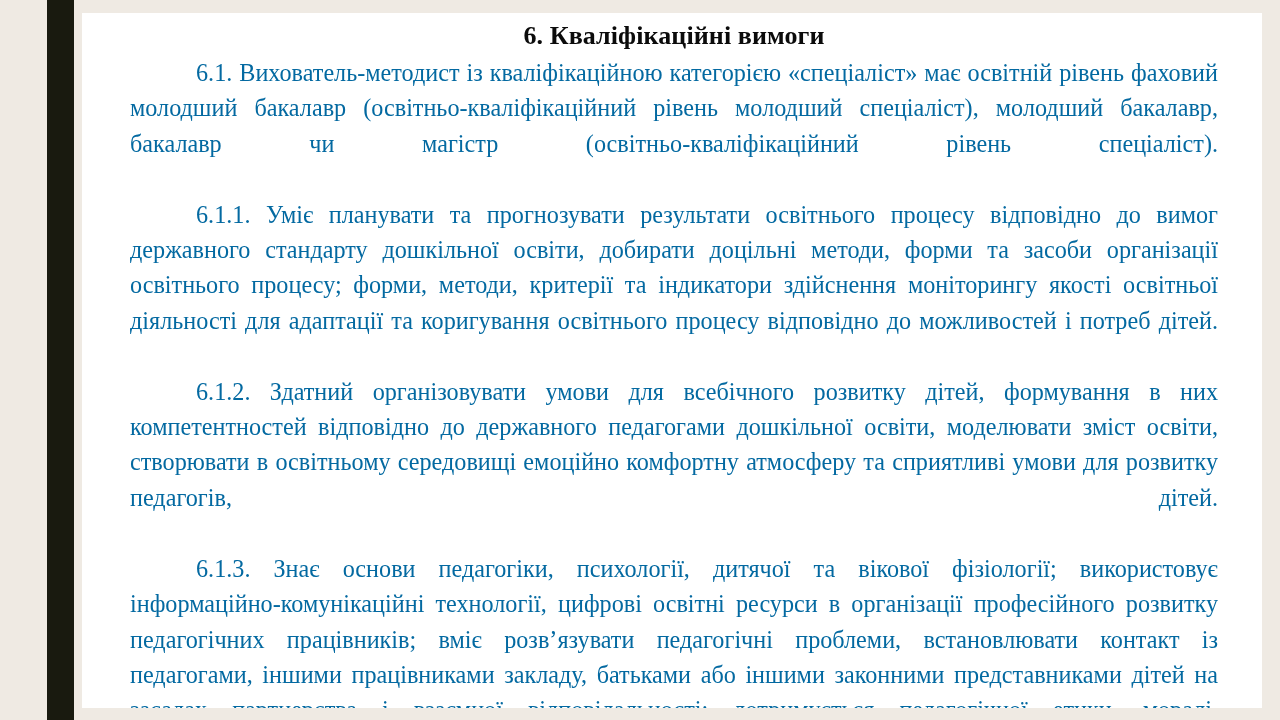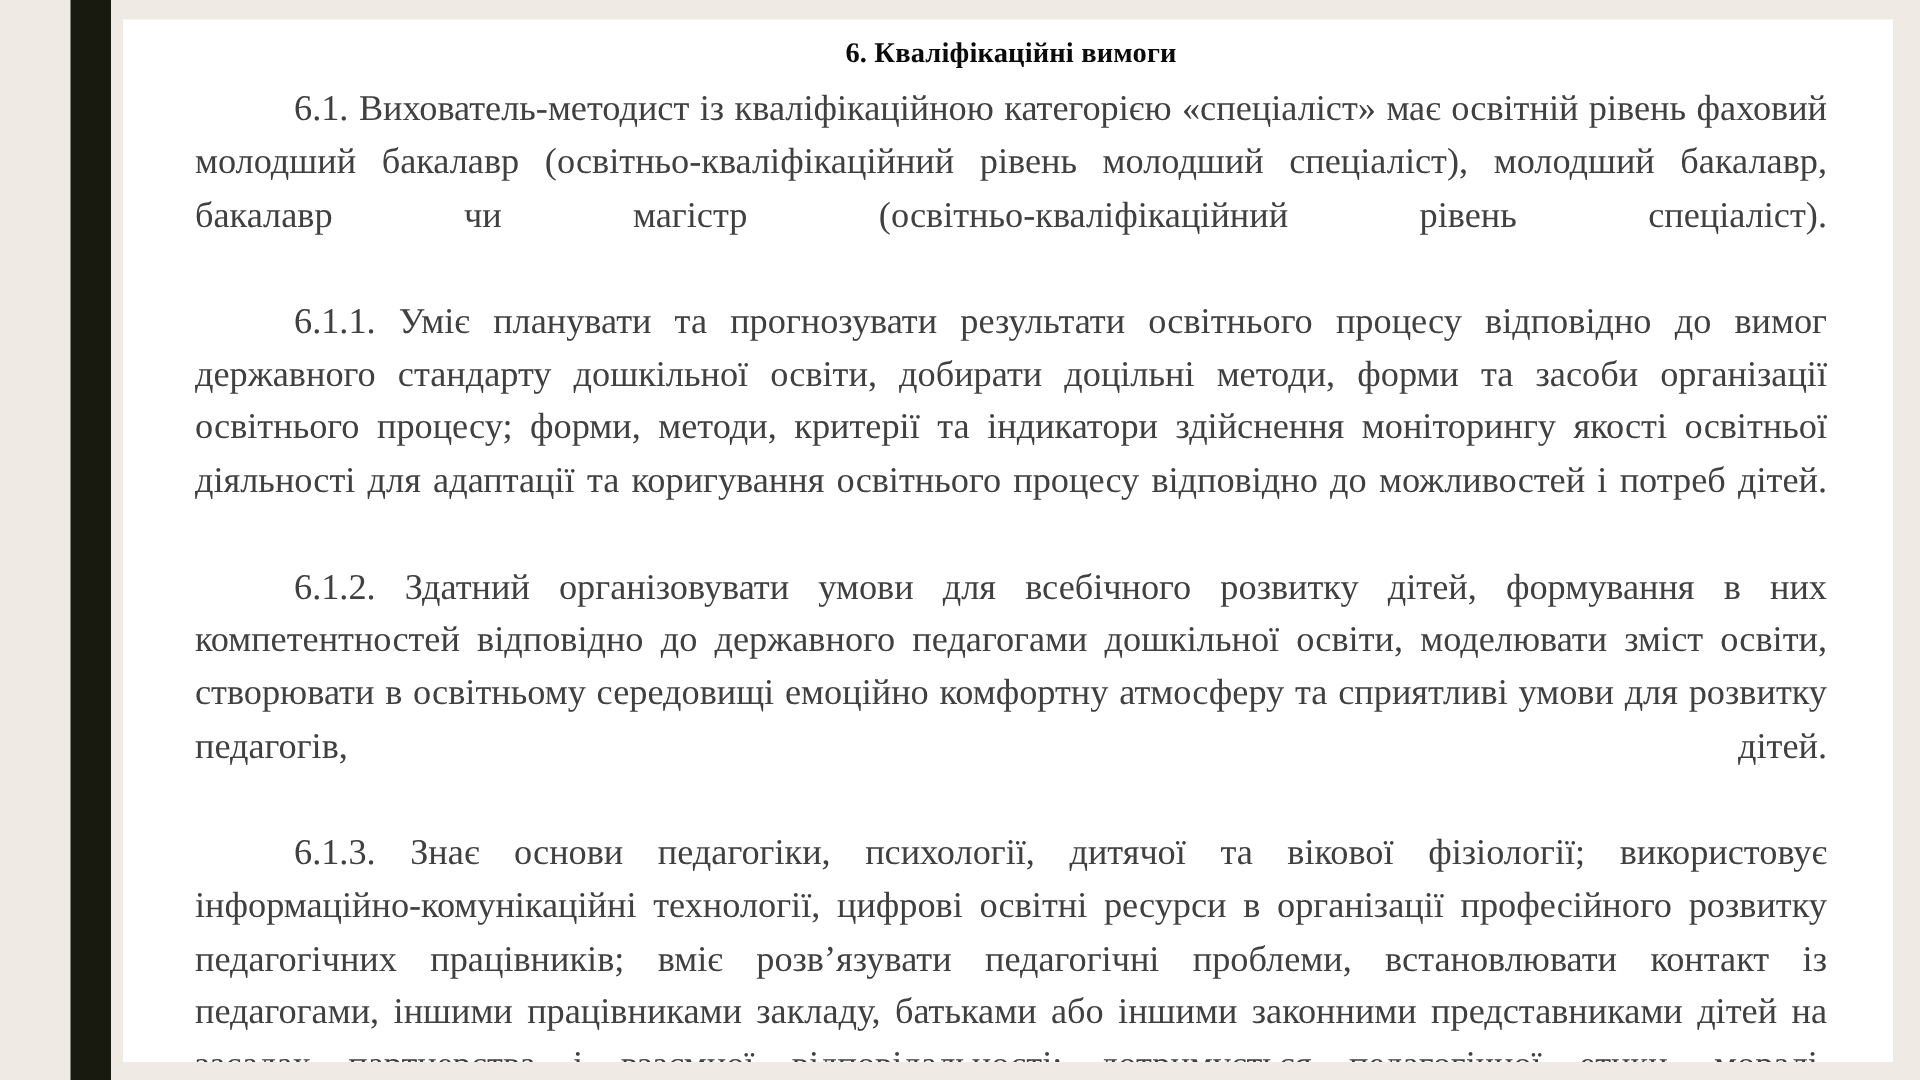--- a/index.html
+++ b/index.html
@@ -48,36 +48,36 @@
   #doc-body {
     position: absolute;
     left: 48px;
     top: 8px;
     width: 1088px;
   }
 
   #page-title {
     text-align: center;
     font-weight: bold;
-    font-size: 19px;
+    font-size: 26px;
     line-height: 30px;
     letter-spacing: 0.1px;
     color: #0b0b0b;
     margin: 0 0 4px 0;
   }
 
   p.para {
     margin: 0;
     padding: 0;
     text-align: justify;
     text-justify: inter-word;
     text-indent: 66px;
     font-size: 24.2px;
     line-height: 35.4px;
-    color: #404040;
+    color: #0369a1;
     word-spacing: 0.2px;
     hyphens: none;
   }
 
   
   p.para::after {
     content: "";
     display: inline-block;
     width: 100%;
   }

